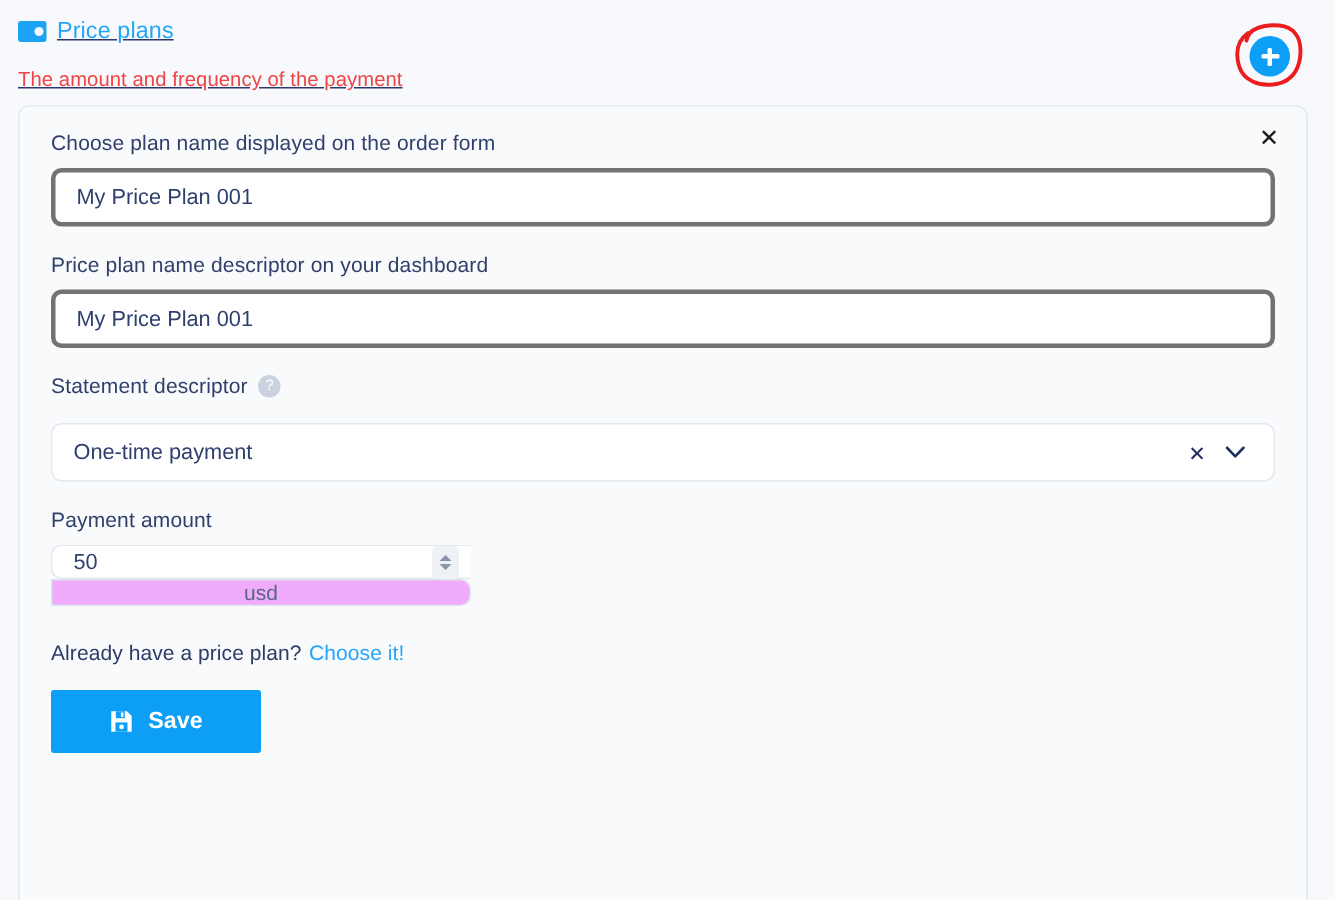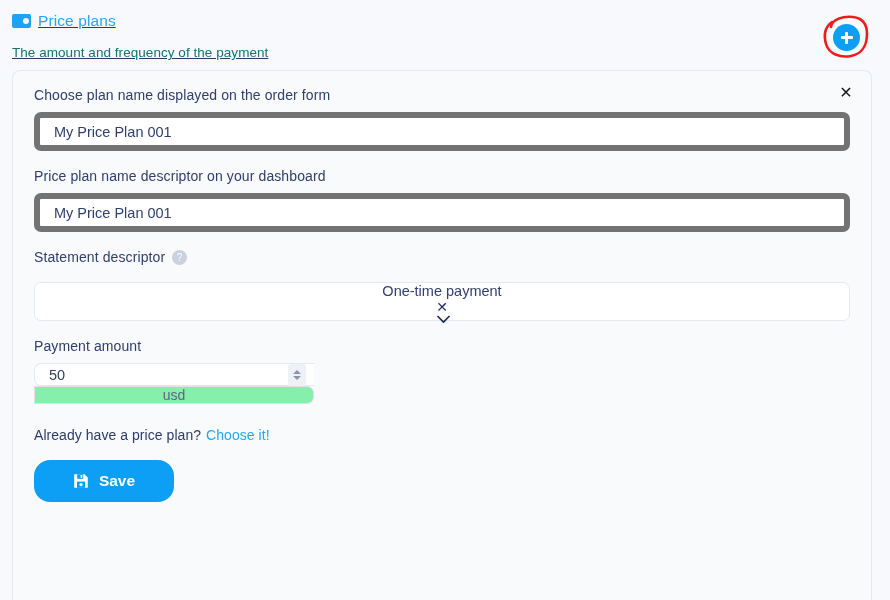--- a/index.html
+++ b/index.html
@@ -50,21 +50,21 @@
     border-radius: 50%;
   }
   .ph-title {
     color: #25a5f7;
     font-size: 15.5px;
     letter-spacing: .1px;
   }
   .ph-subtitle {
     margin-top: 13px;
     font-size: 13.5px;
-    color: #0f766e;
+    color: #ef4444;
     letter-spacing: .05px;
   }
 
   
   .add-wrap {
     position: absolute;
     top: 13px;
     right: 17px;
     width: 54px;
     height: 48px;
@@ -161,21 +161,21 @@
     text-align: center;
     display: inline-block;
     cursor: pointer;
     font-family: "Liberation Sans", sans-serif;
   }
 
   .text-input {
     width: 100%;
     height: 39px;
     box-sizing: border-box;
-    border: 6px solid #737373;
+    border: 3px solid #737373;
     border-radius: 7px;
     background: #ffffff;
     padding: 0 14px;
     font-size: 14.5px;
     color: #2f3f6e;
     font-family: "Liberation Sans", sans-serif;
     outline: none;
   }
   .text-input::placeholder { color: #9aa6bd; }
 
@@ -185,21 +185,20 @@
     width: 100%;
     height: 39px;
     box-sizing: border-box;
     border: 1px solid #e4e9f1;
     border-radius: 7px;
     background: #ffffff;
     display: flex;
     align-items: center;
     padding: 0 14px;
     cursor: pointer;
-    flex-direction: column;
   }
   .select-value {
     font-size: 14.5px;
     color: #2f3f6e;
     flex: 1 1 auto;
   }
   .select-clear {
     width: 22px;
     height: 22px;
     display: flex;
@@ -273,21 +272,21 @@
     width: 0; height: 0;
     border-left: 4px solid transparent;
     border-right: 4px solid transparent;
   }
   .spin-up { border-bottom: 4.5px solid #8b95a8; }
   .spin-down { border-top: 4.5px solid #8b95a8; }
 
   .amount-addon {
     flex: 0 0 auto;
     min-width: 62px;
-    background: #86efac;
+    background: #f0abfc;
     border: 1px solid #dde2ea;
     border-radius: 0 7px 7px 0;
     display: flex;
     align-items: center;
     justify-content: center;
     font-size: 14px;
     color: #5a6780;
     box-sizing: border-box;
   }
 
@@ -305,21 +304,21 @@
     cursor: pointer;
   }
 
   
   .save-btn {
     margin-top: 17px;
     width: 140px;
     height: 42px;
     background: #0d9ef5;
     border: none;
-    border-radius: 16px;
+    border-radius: 2px;
     color: #ffffff;
     font-size: 15.5px;
     font-weight: bold;
     display: flex;
     align-items: center;
     justify-content: center;
     gap: 10px;
     cursor: pointer;
     font-family: "Liberation Sans", sans-serif;
   }

